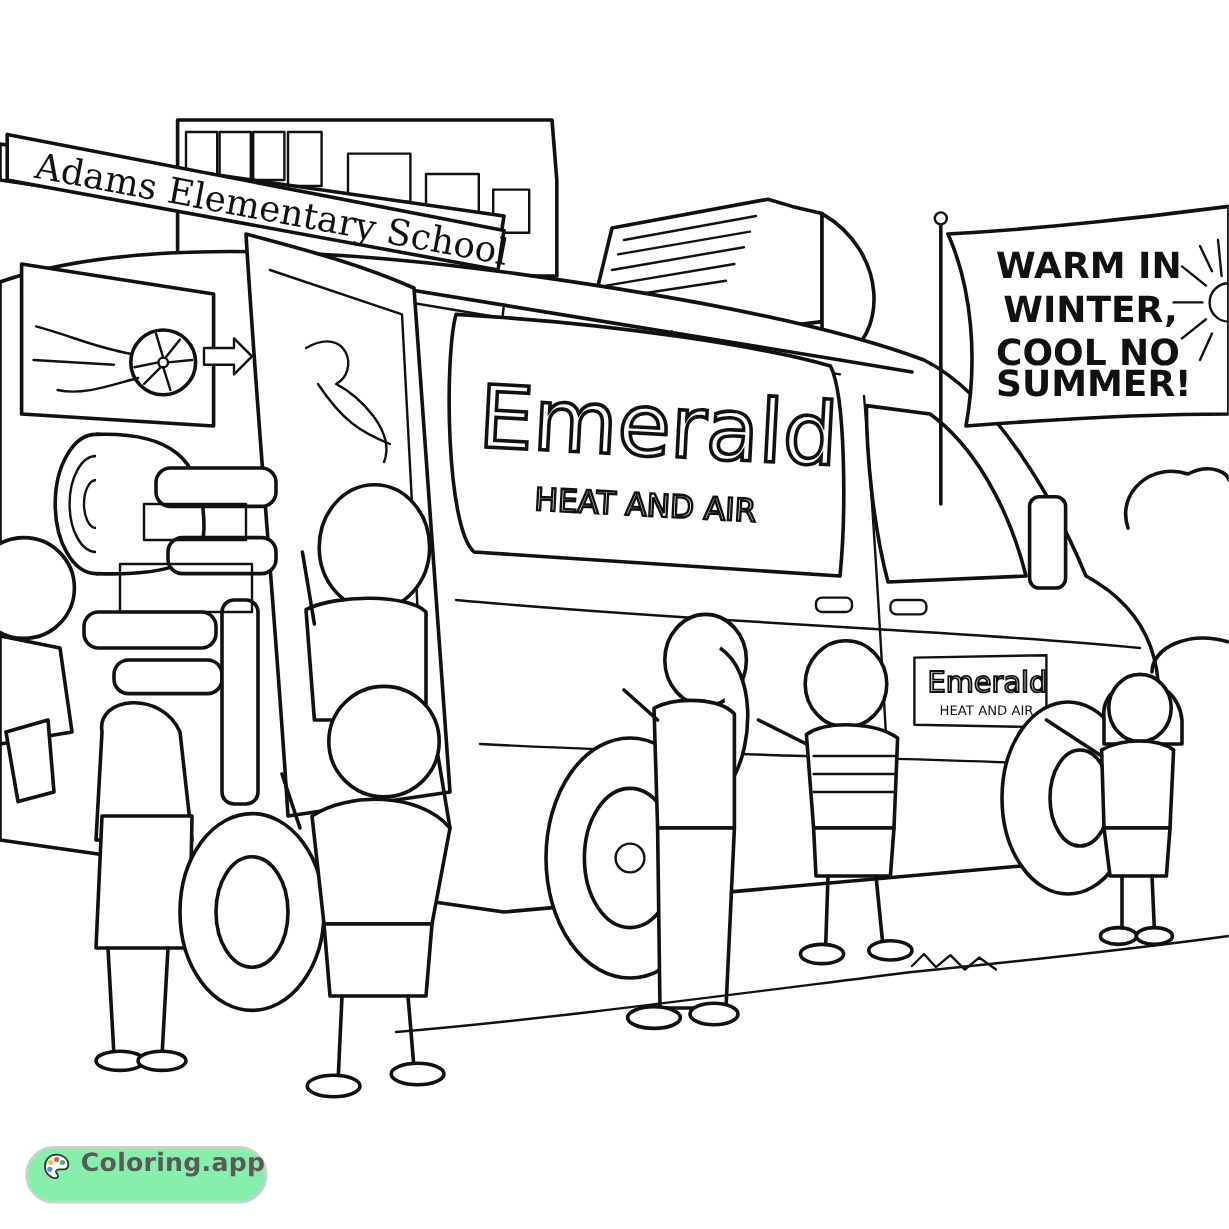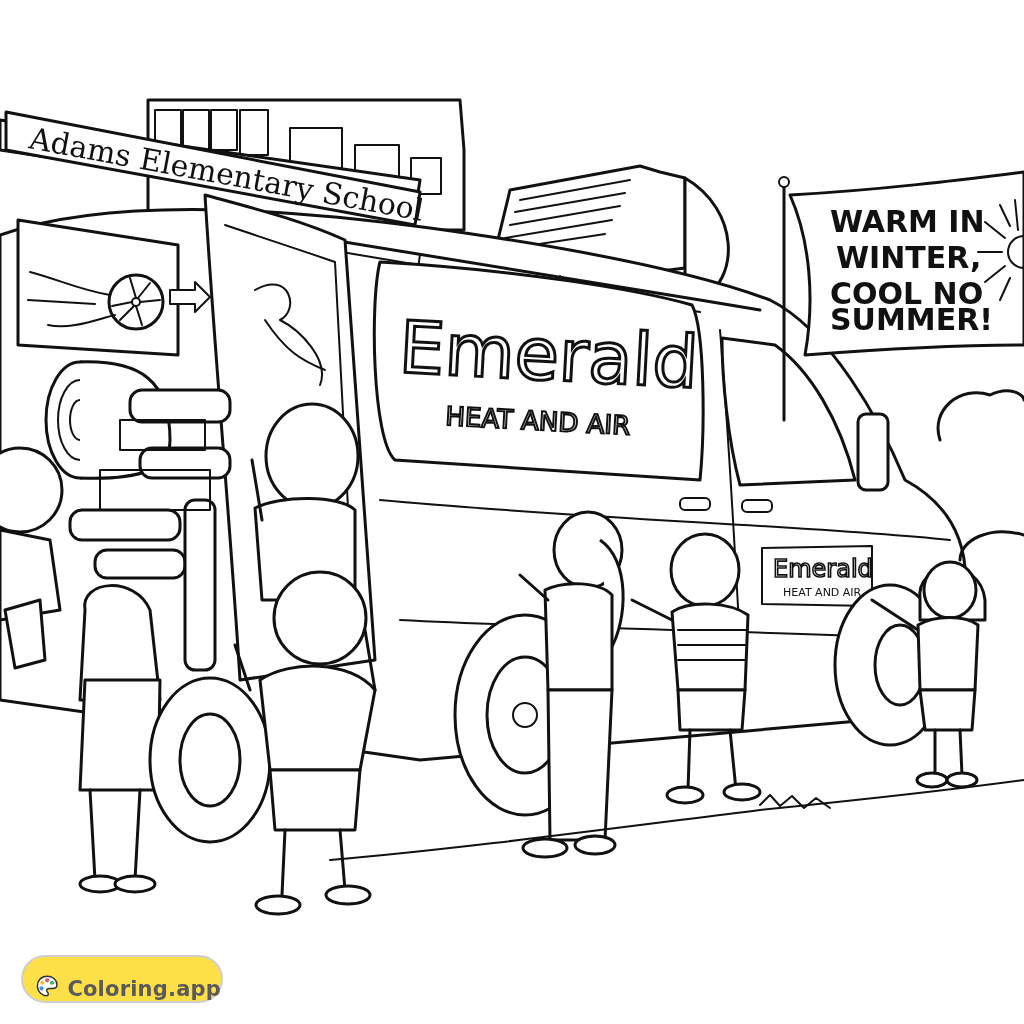--- a/index.html
+++ b/index.html
@@ -12,22 +12,22 @@
     .fw2 { fill: #fff; stroke: #111; stroke-width: 2; stroke-linejoin: round; }
     .school-text { font-family: "DejaVu Serif", serif; font-size: 30px; fill: #111; }
     .banner-text { font-family: "DejaVu Sans", sans-serif; font-weight: bold; font-size: 30px; fill: #111; }
     .logo-big { font-family: "DejaVu Sans", sans-serif; font-size: 72px; fill: #fff; stroke: #111; stroke-width: 3; }
     .logo-sub { font-family: "DejaVu Sans", sans-serif; font-size: 26px; fill: #fff; stroke: #111; stroke-width: 2; }
     .logo-small { font-family: "DejaVu Sans", sans-serif; font-size: 24px; fill: #fff; stroke: #111; stroke-width: 1.6; }
     .logo-small-sub { font-family: "DejaVu Sans", sans-serif; font-size: 11px; fill: #111; }
 
     .badge {
       position: absolute; left: 21px; top: 955px; width: 202px; height: 48px;
-      border: 2px solid #cfcfcf; border-radius: 26px; background: #fde047;
-      display: flex; align-items: flex-end; box-sizing: border-box; padding-left: 12px;
+      border: 2px solid #cfcfcf; border-radius: 26px; background: #86efac;
+      display: flex; align-items: flex-start; box-sizing: border-box; padding-left: 12px;
     }
     .badge-icon { width: 30px; height: 30px; margin-right: 8px; }
     .badge-label { font-family: "DejaVu Sans", sans-serif; font-weight: bold; font-size: 21px; color: #5a5a5a; letter-spacing: 0.2px; }
   </style>
 </head>
 <body>
 
 <div class="scene">
   <svg viewBox="0 0 1024 1024" xmlns="http://www.w3.org/2000/svg">
 

